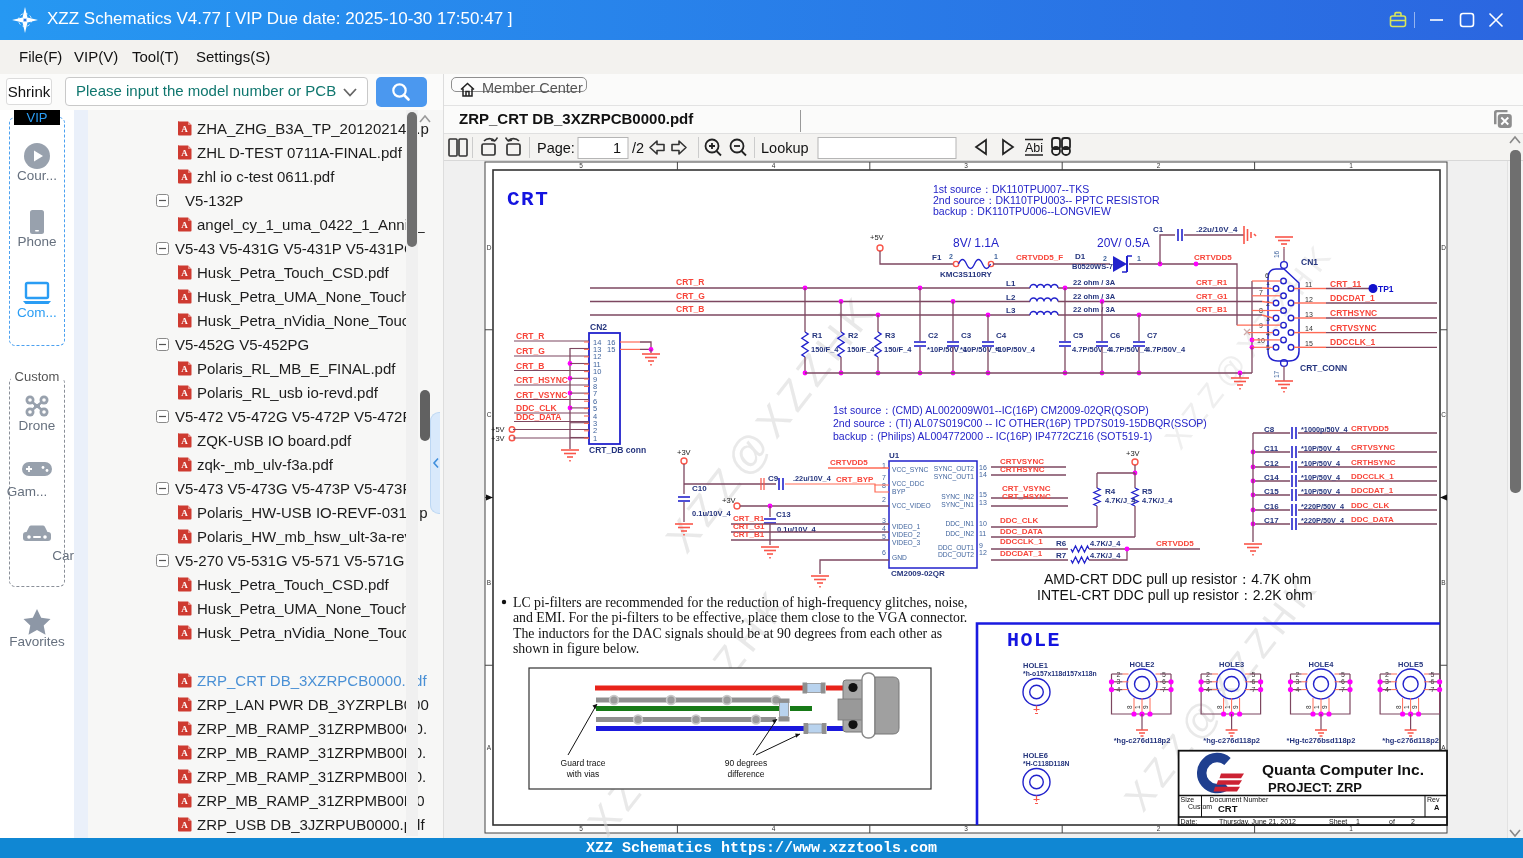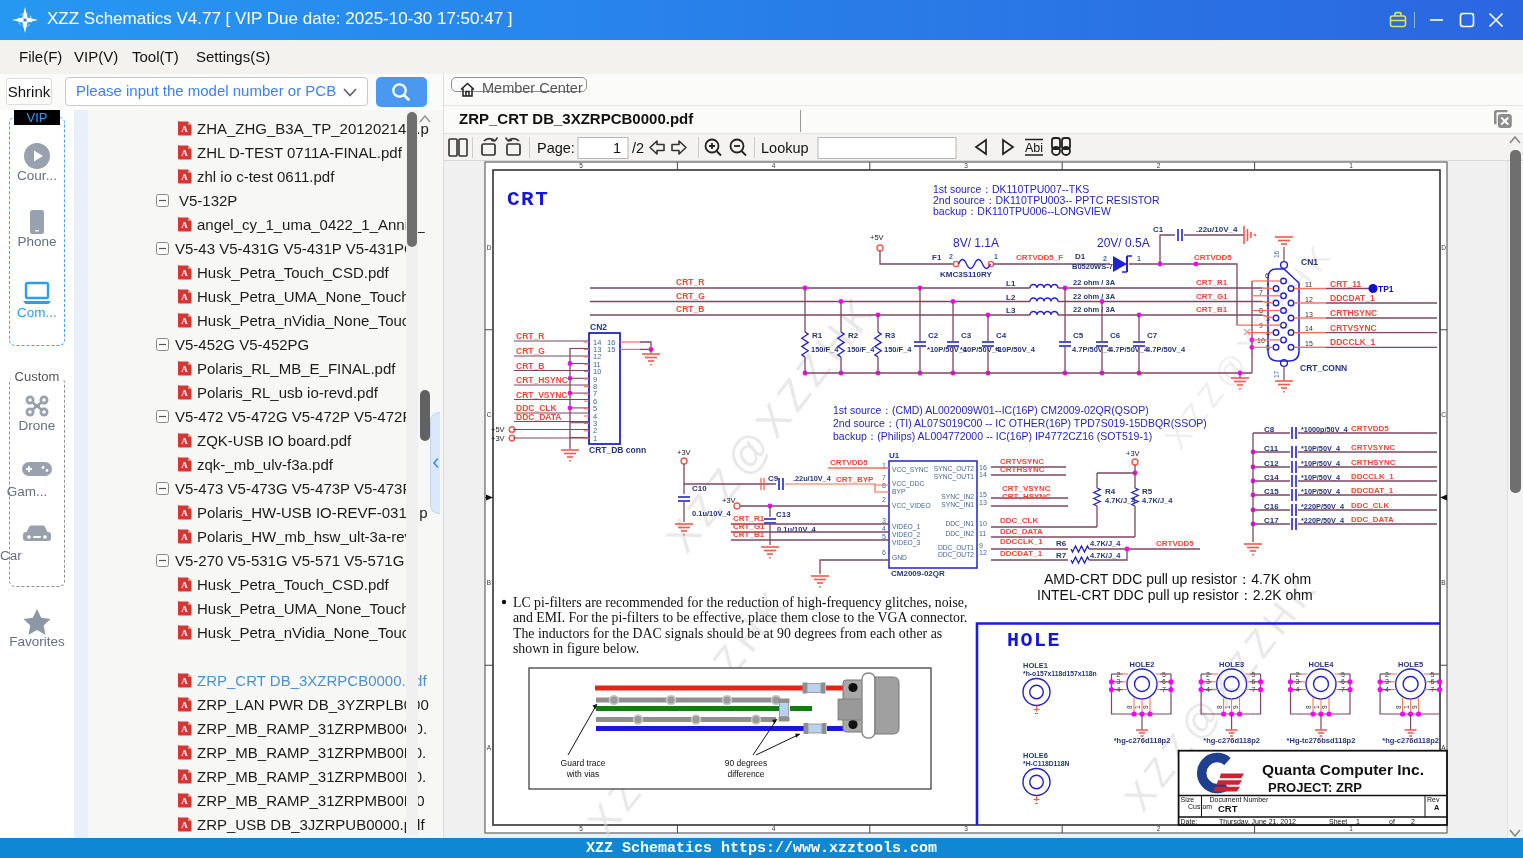--- a/index.html
+++ b/index.html
@@ -36,21 +36,21 @@
 <div class="abs" style="left:0;top:40px;width:1523px;height:44px;background:#f3f2ef;border-bottom:1px solid #e2e1de">
  <div class="abs" style="left:19px;top:8px;font-size:15px;color:#111">File(F)</div>
  <div class="abs" style="left:74px;top:8px;font-size:15px;color:#111">VIP(V)</div>
  <div class="abs" style="left:132px;top:8px;font-size:15px;color:#111">Tool(T)</div>
  <div class="abs" style="left:196px;top:8px;font-size:15px;color:#111">Settings(S)</div>
 </div>
 
 <div class="abs" style="left:0;top:74px;width:1523px;height:36px;background:#fbfbfa"></div>
 <div class="abs" style="left:6px;top:78px;width:46px;height:27px;border:1px solid #dcdcdc;border-radius:3px;background:#fff;font-size:15px;color:#111;text-align:center;line-height:25px">Shrink</div>
 <div class="abs" style="left:65px;top:77px;width:303px;height:29px;border:1px solid #c9c9c9;border-radius:4px;background:#fff">
- <div class="abs" style="left:10px;top:4px;font-size:15px;color:#3b82f6">Please input the model number or PCB</div>
+ <div class="abs" style="left:10px;top:4px;font-size:15px;color:#0f766e">Please input the model number or PCB</div>
  <svg width="14" height="9" viewBox="0 0 14 9" style="position:absolute;right:10px;top:10px">
       <path d="M1 1 L7 7.5 L13 1" stroke="#666" stroke-width="1.8" fill="none"></path>
     </svg>
 </div>
 <div class="abs" style="left:376px;top:77px;width:51px;height:30px;background:#4b98ef;border-radius:5px">
  <svg width="22" height="22" viewBox="0 0 22 22" style="position:absolute;left:14px;top:4px">
       <circle cx="9.5" cy="9.5" r="6.2" fill="none" stroke="#fff" stroke-width="2.2"></circle>
       <line x1="14" y1="14" x2="18.5" y2="18.5" stroke="#fff" stroke-width="2.6" stroke-linecap="round"></line>
     </svg>
 </div>
@@ -165,21 +165,21 @@
       <circle cx="27" cy="13.5" r="1.4" fill="#fff"></circle>
     </svg></div>
 <div style="position:absolute;left:0;top:484px;width:54px;text-align:center;font-size:13.5px;color:#66707e">Gam...</div>
 <div style="position:absolute;left:0;top:521px;width:74px;text-align:center"><svg width="34" height="26" viewBox="0 0 34 26">
       <path d="M6 12 l3-6 a2 2 0 0 1 2-1.5 h12 a2 2 0 0 1 2 1.5 l3 6 z" fill="#98a1ad"></path>
       <rect x="3" y="11" width="28" height="9" rx="3" fill="#98a1ad"></rect>
       <circle cx="9" cy="16" r="1.8" fill="#fff"></circle>
       <circle cx="25" cy="16" r="1.8" fill="#fff"></circle>
       <rect x="13" y="15" width="8" height="2" rx="1" fill="#fff"></rect>
     </svg></div>
-<div style="position:absolute;left:0;top:548px;width:74px;text-align:left;font-size:13.5px;color:#66707e">Car</div>
+<div style="position:absolute;left:0;top:548px;width:74px;text-align:right;font-size:13.5px;color:#66707e">Car</div>
 <div style="position:absolute;left:0;top:607px;width:74px;text-align:center"><svg width="32" height="30" viewBox="0 0 32 30">
       <path d="M16 2 l4.2 8.8 9.3 1.2 -6.8 6.5 1.8 9.3 -8.5-4.7 -8.5 4.7 1.8-9.3 -6.8-6.5 9.3-1.2 z" fill="#8d97a6"></path>
     </svg></div>
 <div style="position:absolute;left:0;top:634px;width:74px;text-align:center;font-size:13.5px;color:#66707e">Favorites</div>
 
 <div class="abs" style="left:88px;top:110px;width:356px;height:728px;background:#f7f7f6;overflow:hidden">
 </div>
 <div class="abs" style="left:88px;top:110px;width:345px;height:726px;overflow:hidden">
 <div class="trow" style="top:6px;padding-left:89px">
       <svg width="16" height="16" viewBox="0 0 16 16" style="flex:0 0 auto">
@@ -203,21 +203,21 @@
         <path d="M11 1.5 l3.5 3.5 h-3.5 z" fill="#e98f88"></path>
         <text x="7.6" y="12" font-size="9" font-weight="bold" fill="#fff" text-anchor="middle" font-family="Liberation Serif">A</text>
       </svg>
       <span class="tl" style="color:#1c1c1c;margin-left:4px">zhl io c-test 0611.pdf</span>
     </div>
 <div class="trow" style="top:78px;padding-left:68px">
       <svg width="13" height="13" viewBox="0 0 13 13" style="flex:0 0 auto">
         <rect x="0.5" y="0.5" width="12" height="12" rx="2" fill="#fff" stroke="#8a8a8a"></rect>
         <line x1="3" y1="6.5" x2="10" y2="6.5" stroke="#555" stroke-width="1.2"></line>
       </svg>
-      <span class="tl" style="color:#1c1c1c;margin-left:10px">V5-132P</span>
+      <span class="tl" style="color:#1c1c1c;margin-left:16px">V5-132P</span>
     </div>
 <div class="trow" style="top:102px;padding-left:89px">
       <svg width="16" height="16" viewBox="0 0 16 16" style="flex:0 0 auto">
         <path d="M2 1.5 h9 l3.5 3.5 v9.5 a1 1 0 0 1 -1 1 h-11.5 a1 1 0 0 1 -1 -1 v-12.5 a1 1 0 0 1 1 -1 z" fill="#ce3a30"></path>
         <path d="M11 1.5 l3.5 3.5 h-3.5 z" fill="#e98f88"></path>
         <text x="7.6" y="12" font-size="9" font-weight="bold" fill="#fff" text-anchor="middle" font-family="Liberation Serif">A</text>
       </svg>
       <span class="tl" style="color:#1c1c1c;margin-left:4px">angel_cy_1_uma_0422_1_Annie_</span>
     </div>
 <div class="trow" style="top:126px;padding-left:68px">

